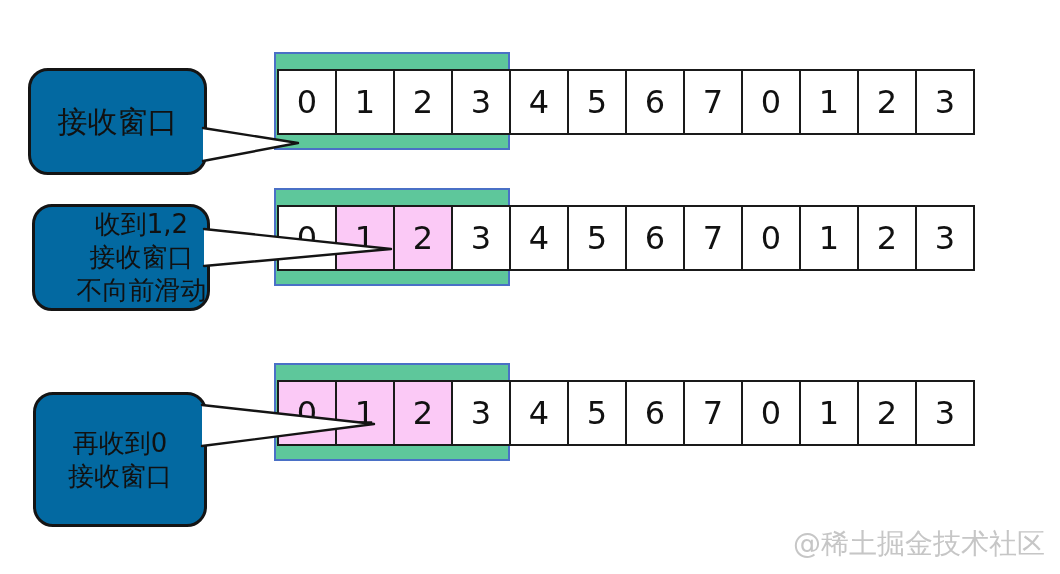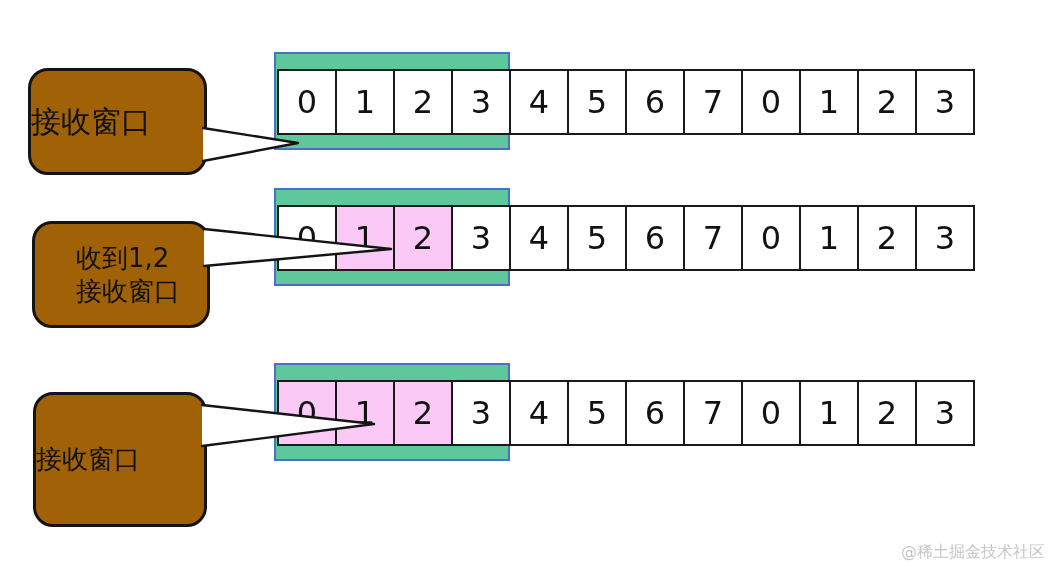--- a/index.html
+++ b/index.html
@@ -33,52 +33,52 @@
     display: flex; align-items: center; justify-content: center;
     font-size: 32px; color: #111111;
   }
   .cell:first-child { margin-left: 0; }
   .cell.hl { background: var(--cell-highlight, #fbc9f6); }
 
   
   .bubble {
     position: absolute;
     box-sizing: border-box;
-    background: #a16207;
+    background: #0369a1;
     border: 3px solid var(--bubble-border, #141414);
     border-radius: 20px;
     display: flex; flex-direction: column;
-    align-items: flex-start; justify-content: center;
+    align-items: center; justify-content: center;
     text-align: center;
     color: #111111;
     z-index: 4;
     line-height: 1.26;
   }
   .bubble-1 { left: 28px; top: 68px;  width: 179px; height: 107px; font-size: 30px; }
-  .bubble-2 { left: 32px; top: 221px; width: 178px; height: 107px; font-size: 26px; padding-left: 41px; }
+  .bubble-2 { left: 32px; top: 204px; width: 178px; height: 107px; font-size: 26px; padding-left: 41px; }
   .bubble-3 { left: 33px; top: 392px; width: 174px; height: 135px; font-size: 26px; }
 
   .tails {
     position: absolute; left: 0; top: 0;
     width: 1060px; height: 574px;
     z-index: 5;
     pointer-events: none;
   }
   .tails path {
     fill: #ffffff;
     stroke: var(--bubble-border, #141414);
     stroke-width: 2.4;
     stroke-linejoin: round;
     stroke-linecap: round;
   }
 
   .watermark {
     position: absolute;
     right: 15px; bottom: 11px;
-    font-size: 16px;
+    font-size: 28px;
     color: var(--watermark, #c6c6c6);
     z-index: 2;
   }
 </style>
 </head>
 <body>
 
 <div class="canvas">
 
   <div class="seq-row" style="top:52px">
@@ -135,23 +135,25 @@
       </div>
   </div>
 
   <div class="bubble bubble-1">
     <div>接收窗口</div>
   </div>
 
   <div class="bubble bubble-2">
     <div>收到1,2</div>
     <div>接收窗口</div>
+    <div>不向前滑动</div>
   </div>
 
   <div class="bubble bubble-3">
+    <div>再收到0</div>
     <div>接收窗口</div>
   </div>
 
   <svg class="tails" viewBox="0 0 1060 574">
     <path d="M203,128 L298,143 L203,161"></path>
     <path d="M204,229 L391,249 L204,266"></path>
     <path d="M202,405 L374,424 L202,446"></path>
   </svg>
 
   <div class="watermark">@稀土掘金技术社区</div>

